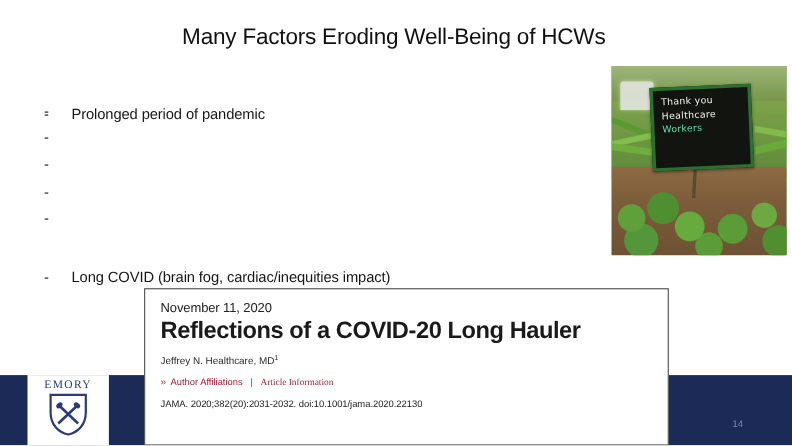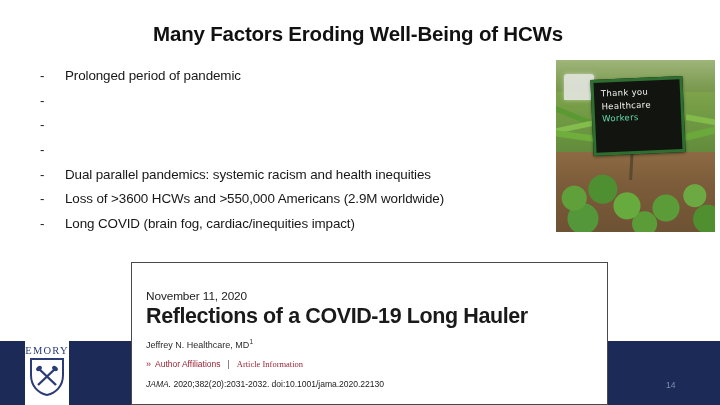--- a/index.html
+++ b/index.html
@@ -19,21 +19,21 @@
   }
 
   
   #slide-title {
     position: absolute;
     left: 0;
     top: 22px;
     width: 716px;
     text-align: center;
     font-size: 20.5px;
-    font-weight: bold;
+    font-weight: normal;
     color: #111111;
     letter-spacing: -0.2px;
   }
 
   
   #bullet-list {
     position: absolute;
     left: 40px;
     top: 68px;
     width: 520px;
@@ -47,20 +47,21 @@
     letter-spacing: -0.1px;
   }
   .bullet-dash {
     width: 25px;
     flex: 0 0 25px;
     color: #171717;
   }
   .bullet-text {
     flex: 1 1 auto;
     white-space: nowrap;
+    margin-top: 28px;
   }
 
   
   #photo {
     position: absolute;
     left: 556px;
     top: 60px;
     width: 159px;
     height: 172px;
     overflow: hidden;
@@ -146,21 +147,21 @@
     left: 0;
     top: 341px;
     width: 720px;
     height: 64px;
     background: #1c2a57;
   }
   #logo-plate {
     position: absolute;
     left: 25px;
     top: 341px;
-    width: 44px;
+    width: 74px;
     height: 64px;
     background: #ffffff;
     display: flex;
     flex-direction: column;
     align-items: center;
     justify-content: flex-start;
     padding-top: 4px;
     box-sizing: border-box;
   }
   #emory-wordmark {
@@ -184,21 +185,21 @@
   
   #article-card {
     position: absolute;
     left: 131px;
     top: 262px;
     width: 477px;
     height: 143px;
     background: #ffffff;
     border: 1px solid #4a4a4a;
     box-sizing: border-box;
-    padding: 26px 14px 0 14px;
+    padding: 10px 14px 0 14px;
     overflow: hidden;
   }
   #article-date {
     font-size: 11.8px;
     color: #222222;
     margin: 0 0 2px 0;
     letter-spacing: -0.1px;
   }
   #article-title {
     font-size: 21.5px;
@@ -232,21 +233,20 @@
     margin-right: 1px;
   }
   .link-sep { color: #555555; margin: 0 2px; }
   #article-citation {
     font-size: 8.6px;
     color: #222222;
     margin: 0;
     letter-spacing: -0.05px;
   }
   #article-citation .journal {
-    font-style: italic;
     font-weight: normal;
   }
 </style>
 </head>
 <body>
 
 <div id="slide">
 
   <div id="slide-title">Many Factors Eroding Well-Being of HCWs</div>
 
@@ -259,25 +259,23 @@
       <span class="bullet-dash">-</span>
     </div>
     <div class="bullet-row">
       <span class="bullet-dash">-</span>
     </div>
     <div class="bullet-row">
       <span class="bullet-dash">-</span>
     </div>
     <div class="bullet-row">
       <span class="bullet-dash">-</span>
-      <span class="bullet-text">Dual parallel pandemics: systemic racism and health inequities</span>
-    </div>
-    <div class="bullet-row">
-      <span class="bullet-dash">-</span>
-      <span class="bullet-text">Loss of &gt;3600 HCWs and &gt;550,000 Americans (2.9M worldwide)</span>
+    </div>
+    <div class="bullet-row">
+      <span class="bullet-dash">-</span>
     </div>
     <div class="bullet-row">
       <span class="bullet-dash">-</span>
       <span class="bullet-text">Long COVID (brain fog, cardiac/inequities impact)</span>
     </div>
   </div>
 
   <div id="photo">
     <div class="ph-layer ph-sky"></div>
     <div class="ph-layer ph-lawn"></div>
@@ -307,21 +305,21 @@
       <line x1="27" y1="11" x2="9" y2="28" stroke="#2a3b78" stroke-width="2.4"></line>
       <ellipse cx="10" cy="11.5" rx="3.2" ry="2.2" fill="#2a3b78" transform="rotate(-40 10 11.5)"></ellipse>
       <ellipse cx="26" cy="11.5" rx="3.2" ry="2.2" fill="#2a3b78" transform="rotate(40 26 11.5)"></ellipse>
     </svg>
   </div>
 
   <div id="page-number">14</div>
 
   <div id="article-card">
     <p id="article-date">November 11, 2020</p>
-    <h2 id="article-title">Reflections of a COVID-19 Long Hauler</h2>
+    <h2 id="article-title">Reflections of a COVID-20 Long Hauler</h2>
     <p id="article-author">
       <span>Jeffrey N. Healthcare, MD</span><sup>1</sup>
     </p>
     <p id="article-links">
       <span class="link-chevron">»</span>
       <a href="#" style="color:#9b2335;text-decoration:none;">Author Affiliations</a>
       <span class="link-sep">|</span>
       <a href="#" style="color:#9b2335;text-decoration:none;font-family:Liberation Serif, serif;">Article Information</a>
     </p>
     <p id="article-citation">

